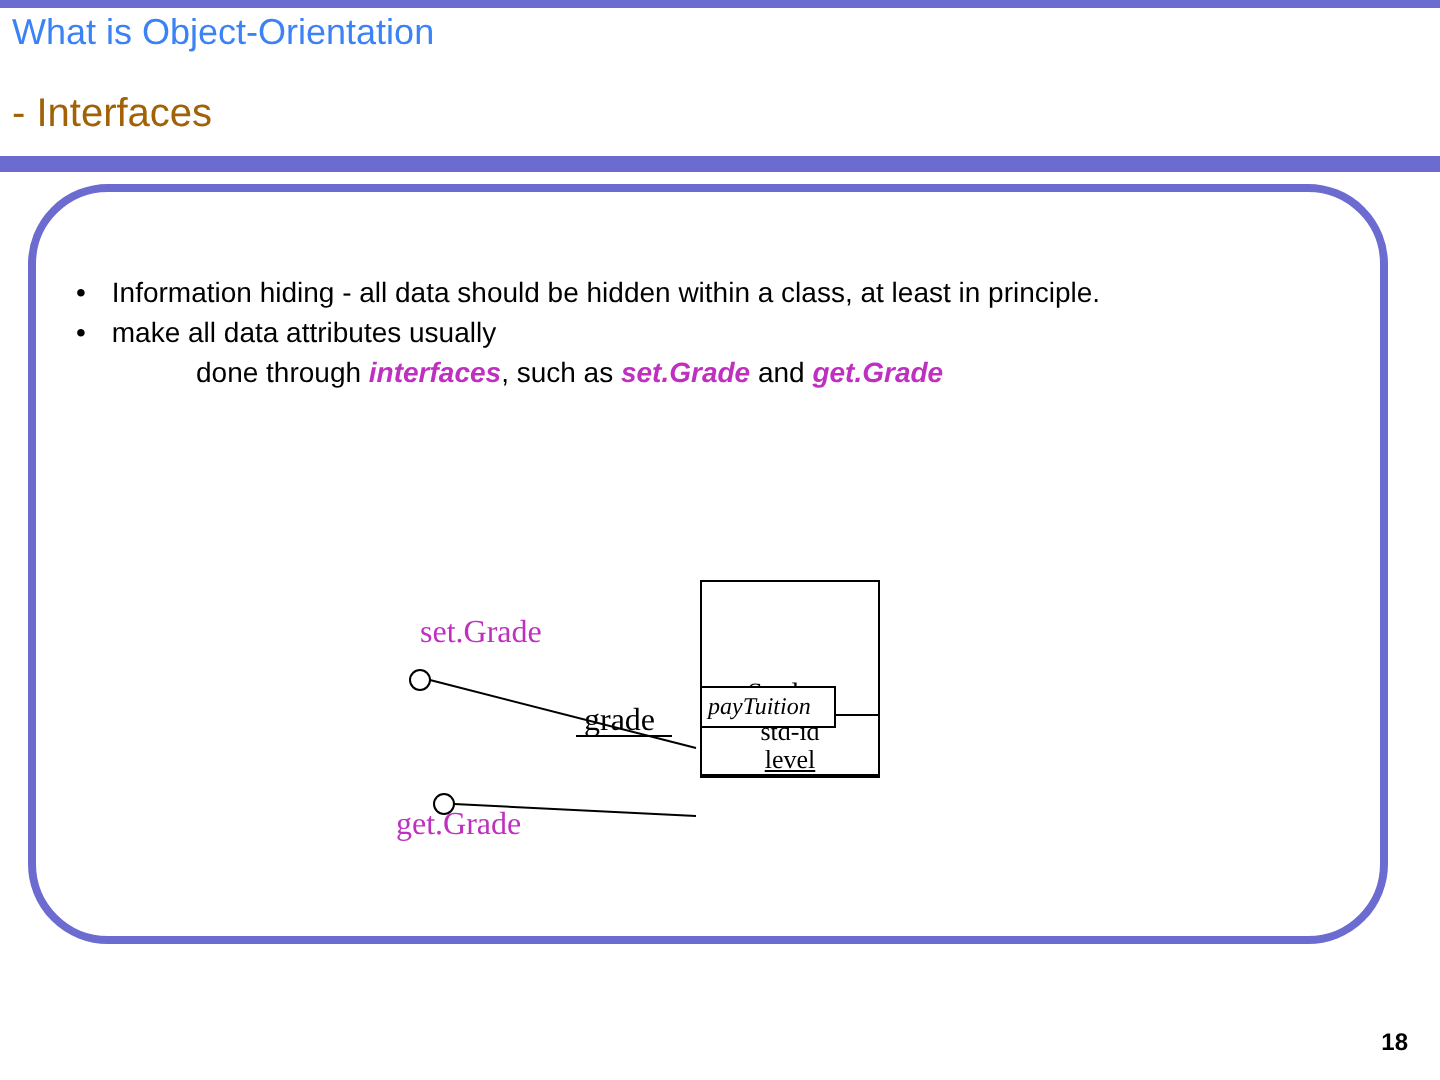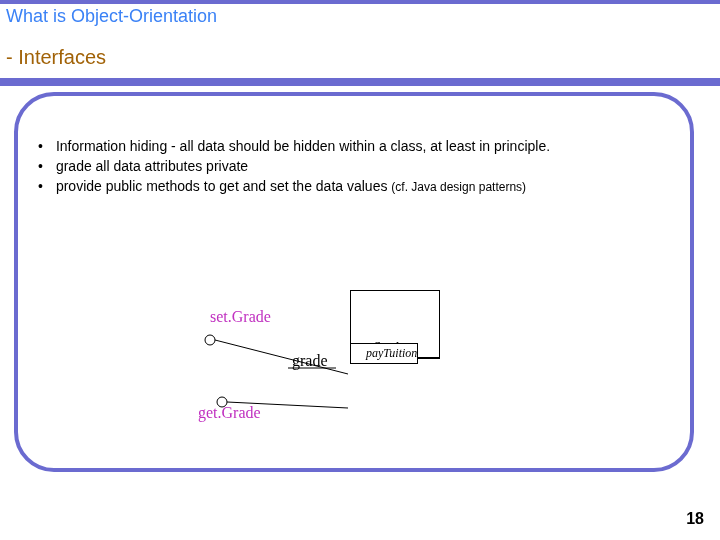--- a/index.html
+++ b/index.html
@@ -132,37 +132,37 @@
   .umlbox .name { font-weight: normal; margin-top: 48px; }
   .umlbox .attr { font-size: 13px; line-height: 1.05; }
   .umlbox .attr u { text-decoration: underline; }
   .opbox {
     position: absolute;
     left: 180px;
     width: 68px;
     border: 1px solid #000;
     font-size: 12px;
     text-align: left;
-    padding: 2px 15px;
+    padding: 2px 3px;
     background: #fff;
     box-sizing: border-box;
   }
   .opbox.pay { top: 63px; font-style: italic; }
   .opbox.sg  { top: 88px; }
   .opbox.gg  { top: 120px; }
   .dia-svg {
     position: absolute;
     left: 0;
     top: 0;
   }
   .pageno {
     position: absolute;
     right: 16px;
     bottom: 12px;
-    font-size: 16px;
+    font-size: 12px;
     font-weight: bold;
     color: #000;
   }
 </style>
 </head>
 <body>
 
 <div class="slide">
 
   <div class="hbar top1"></div>
@@ -174,43 +174,44 @@
 
   <div class="frame"></div>
 
   <div class="bullets">
     <span class="row">
       <span class="dot">•</span>
       <span class="txt">Information hiding - all data should be hidden within a class, at least in principle.</span>
     </span>
     <span class="row">
       <span class="dot">•</span>
-      <span class="txt">grade all data attributes private</span>
+      <span class="txt">make all data attributes usually</span>
     </span>
-    <span class="row">
-      <span class="dot">•</span>
-      <span class="txt">
-        <span>provide public methods to get and set the data values </span><span class="cf">(cf. Java design patterns)</span>
-      </span>
+    <span class="cont">
+      <span>done through </span><span class="kw">interfaces</span><span>, such as </span><span class="kw">set.Grade</span><span> and </span><span class="kw">get.Grade</span>
     </span>
   </div>
 
   <div class="diagram">
     <div class="lbl-set">set.Grade</div>
     <div class="lbl-get">get.Grade</div>
     <div class="lbl-grade">grade</div>
 
     <svg class="dia-svg" width="400" height="180">
       <circle cx="40" cy="60" r="5" fill="none" stroke="#000" stroke-width="1"></circle>
       <line x1="45" y1="60" x2="178" y2="94" stroke="#000" stroke-width="1"></line>
       <circle cx="52" cy="122" r="5" fill="none" stroke="#000" stroke-width="1"></circle>
       <line x1="57" y1="122" x2="178" y2="128" stroke="#000" stroke-width="1"></line>
       <line x1="118" y1="88" x2="166" y2="88" stroke="#000" stroke-width="1"></line>
     </svg>
 
     <div class="umlbox">
       <div class="sec name">Student</div>
+      <div class="sec attr">
+        <span>std-id</span><br>
+        <u>level</u>
+      </div>
     </div>
     <div class="opbox pay">payTuition</div>
   </div>
 
   <div class="pageno">18</div>
 </div>
 
 </body></html>

